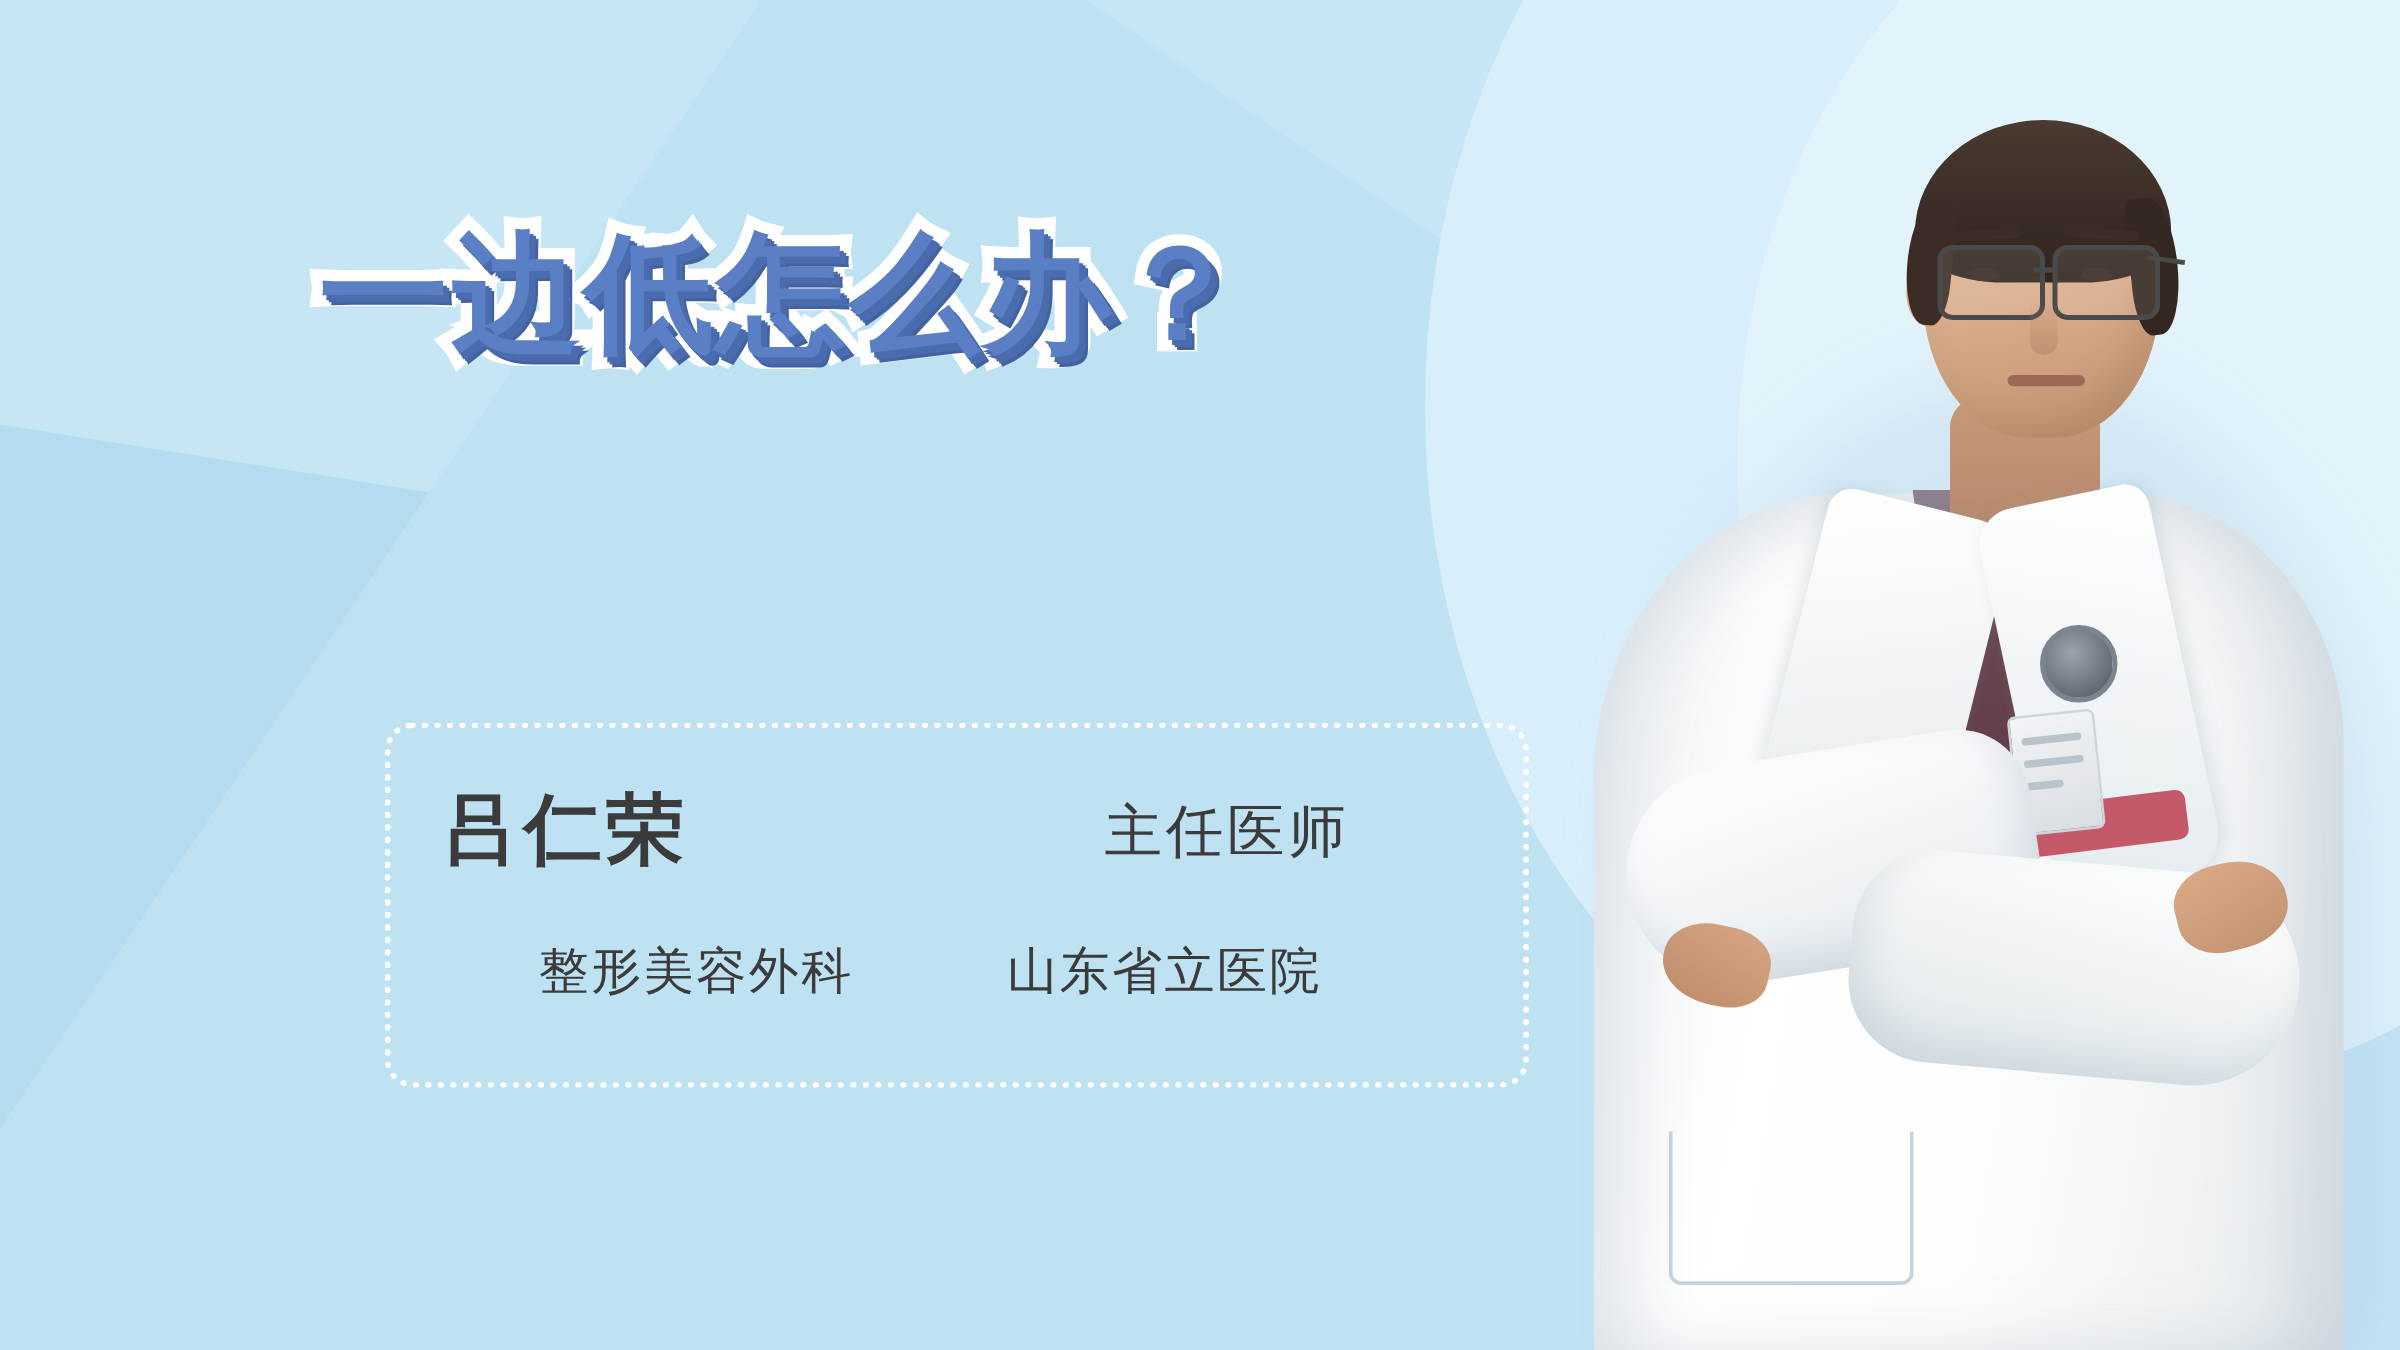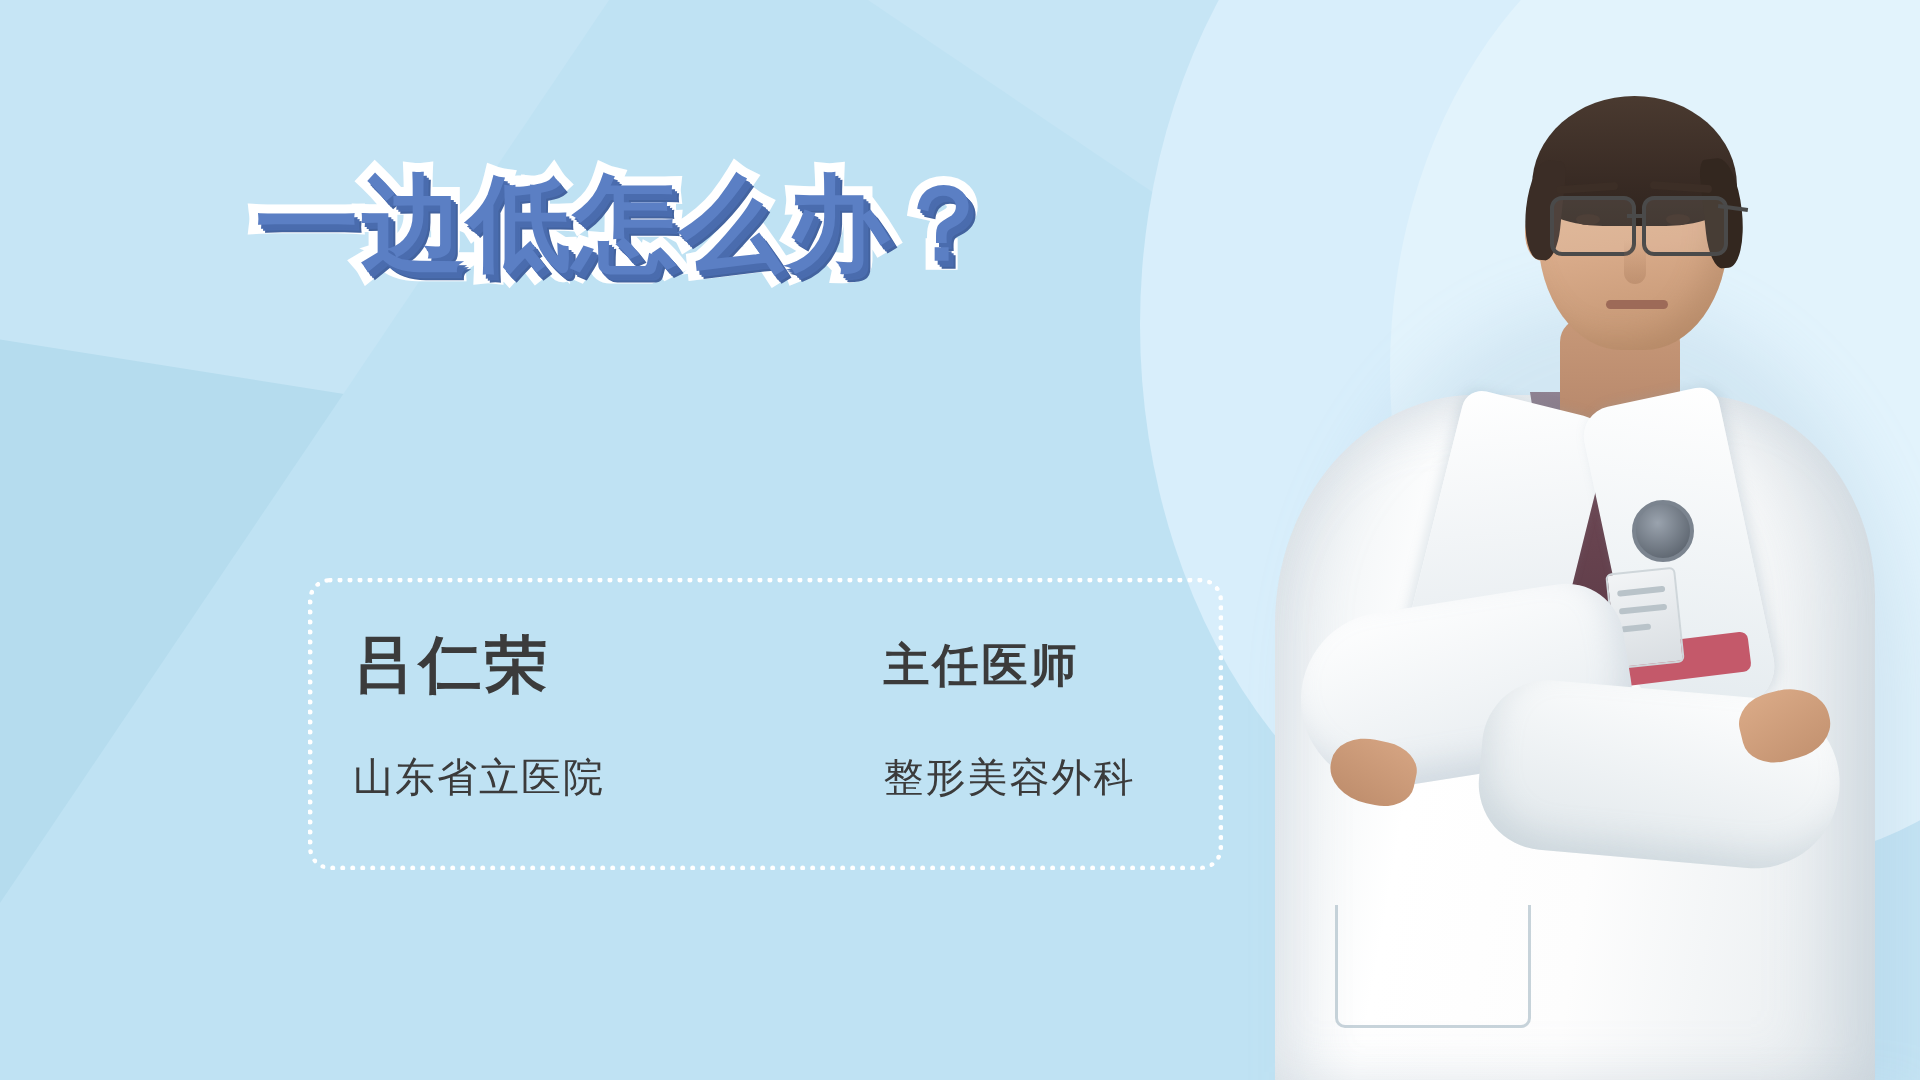--- a/index.html
+++ b/index.html
@@ -47,21 +47,21 @@
     color:#5b7fc4;
     white-space:nowrap;
     position:relative;
     -webkit-text-stroke:18px #ffffff;
     paint-order:stroke fill;
     text-shadow:
        3px 4px 0 #4a6cae,
        5px 6px 0 #4a6cae,
        7px 8px 0 #43639f;
   }
-  .title-line.l2{margin-top:0;}
+  .title-line.l2{margin-top:12px;}
 
   
   .doc-card{
     position:absolute;left:308px;top:578px;width:915px;height:292px;
     border:5px dotted #ffffff;
     border-radius:22px;
     z-index:7;
     box-sizing:border-box;
   }
   .doc-grid{
@@ -69,21 +69,21 @@
     display:grid;
     grid-template-columns:1fr 1fr;
     grid-template-rows:1fr 1fr;
     align-items:center;
     padding:26px 0 32px 0;
     box-sizing:border-box;
   }
   .cell{padding-left:40px;color:#3b3b3b;white-space:nowrap;}
   .cell.c2{padding-left:118px;}
   .doc-name{font-size:62px;font-weight:bold;letter-spacing:4px;line-height:1;}
-  .doc-rank{font-size:46px;font-weight:bold;letter-spacing:3px;line-height:1;}
+  .doc-rank{font-size:46px;font-weight:normal;letter-spacing:3px;line-height:1;}
   .doc-hosp{font-size:40px;letter-spacing:2px;line-height:1;}
   .doc-dept{font-size:40px;letter-spacing:2px;line-height:1;}
 
   
   .doctor{
     position:absolute;right:0;top:0;width:740px;height:1080px;z-index:5;
     overflow:hidden;
   }
   .d-layer{position:absolute;}
 
@@ -266,18 +266,18 @@
   </div>
 
   <div class="title-block">
     <div class="title-line l2">一边低怎么办？</div>
   </div>
 
   <div class="doc-card">
     <div class="doc-grid">
       <div class="cell doc-name">吕仁荣</div>
       <div class="cell c2 doc-rank">主任医师</div>
+      <div class="cell c2 doc-dept">整形美容外科</div>
       <div class="cell doc-hosp">山东省立医院</div>
-      <div class="cell c2 doc-dept">整形美容外科</div>
     </div>
   </div>
 
 </div>
 
 </body></html>

